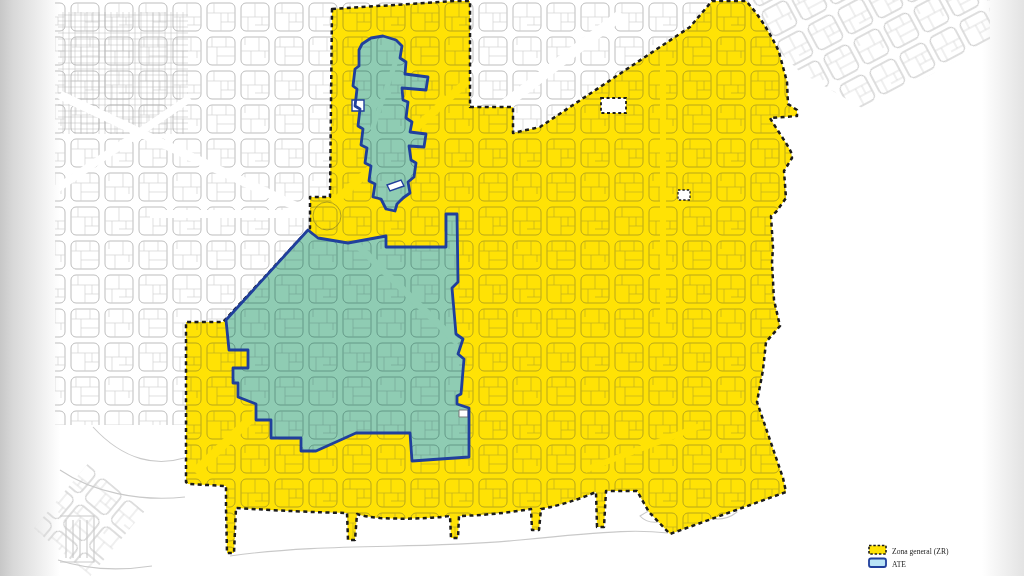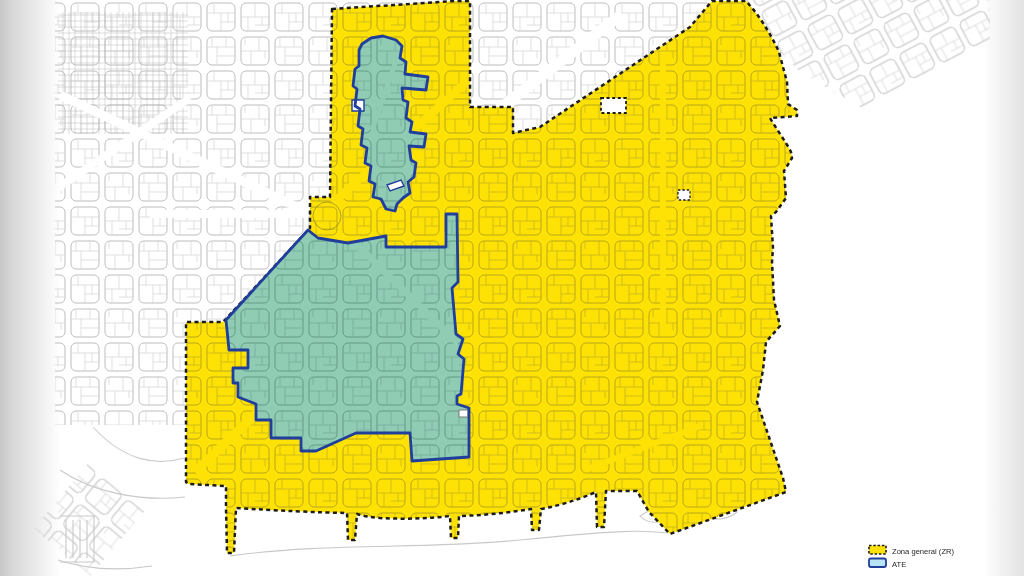--- a/index.html
+++ b/index.html
@@ -1,17 +1,17 @@
 <!DOCTYPE html>
 <html><head>
 <meta charset="utf-8">
 <style>
   html,body{margin:0;padding:0;background:#fff;}
   #stage{position:relative;width:1024px;height:576px;overflow:hidden;background:#ffffff;
-         font-family:Liberation Sans, sans-serif;}
+         font-family:Liberation Serif, serif;}
   #map-svg{position:absolute;left:0;top:0;}
   .edge{position:absolute;top:0;height:100%;pointer-events:none;}
   #edge-left{left:0;width:60px;background:linear-gradient(90deg,#c7c7c7 0%,#d8d8d8 22%,rgba(255,255,255,0) 100%);}
   #edge-right{right:0;width:42px;background:linear-gradient(270deg,#e3e3e3 0%,rgba(255,255,255,0) 100%);}
   .legend-text{font-size:7.6px;fill:#1f1f1f;}
 </style>
 </head>
 <body>
 
 <div id="stage">

